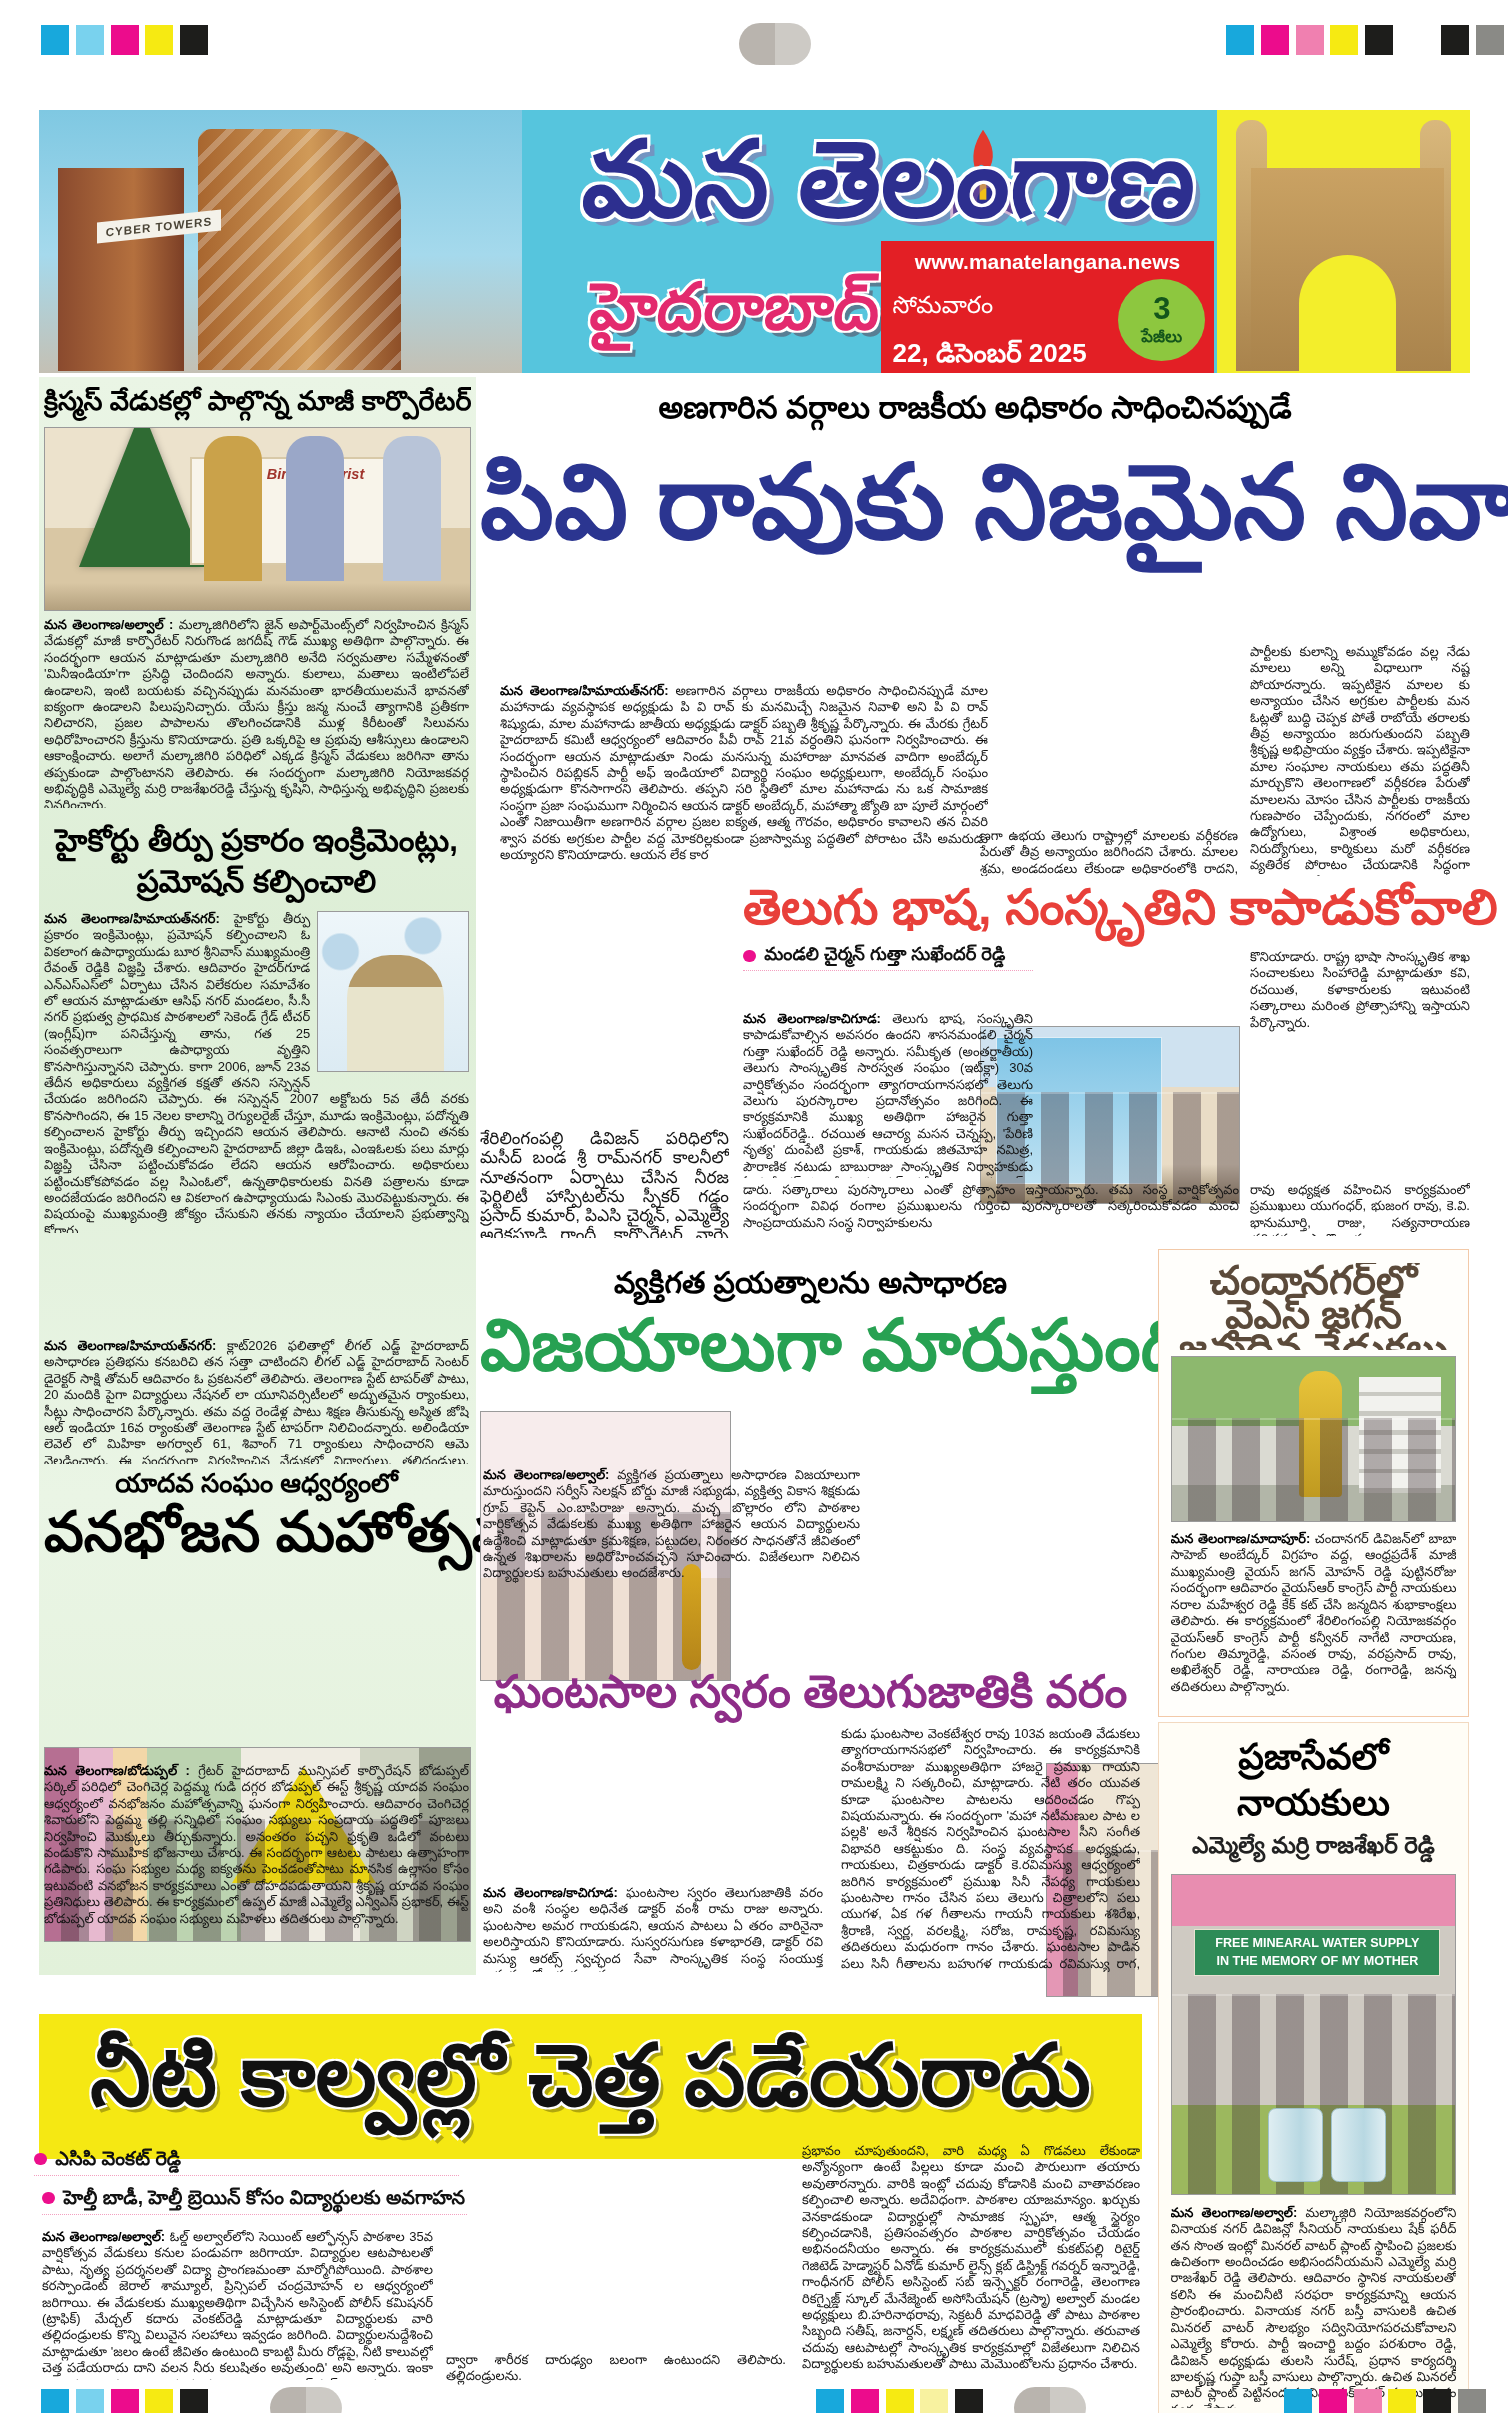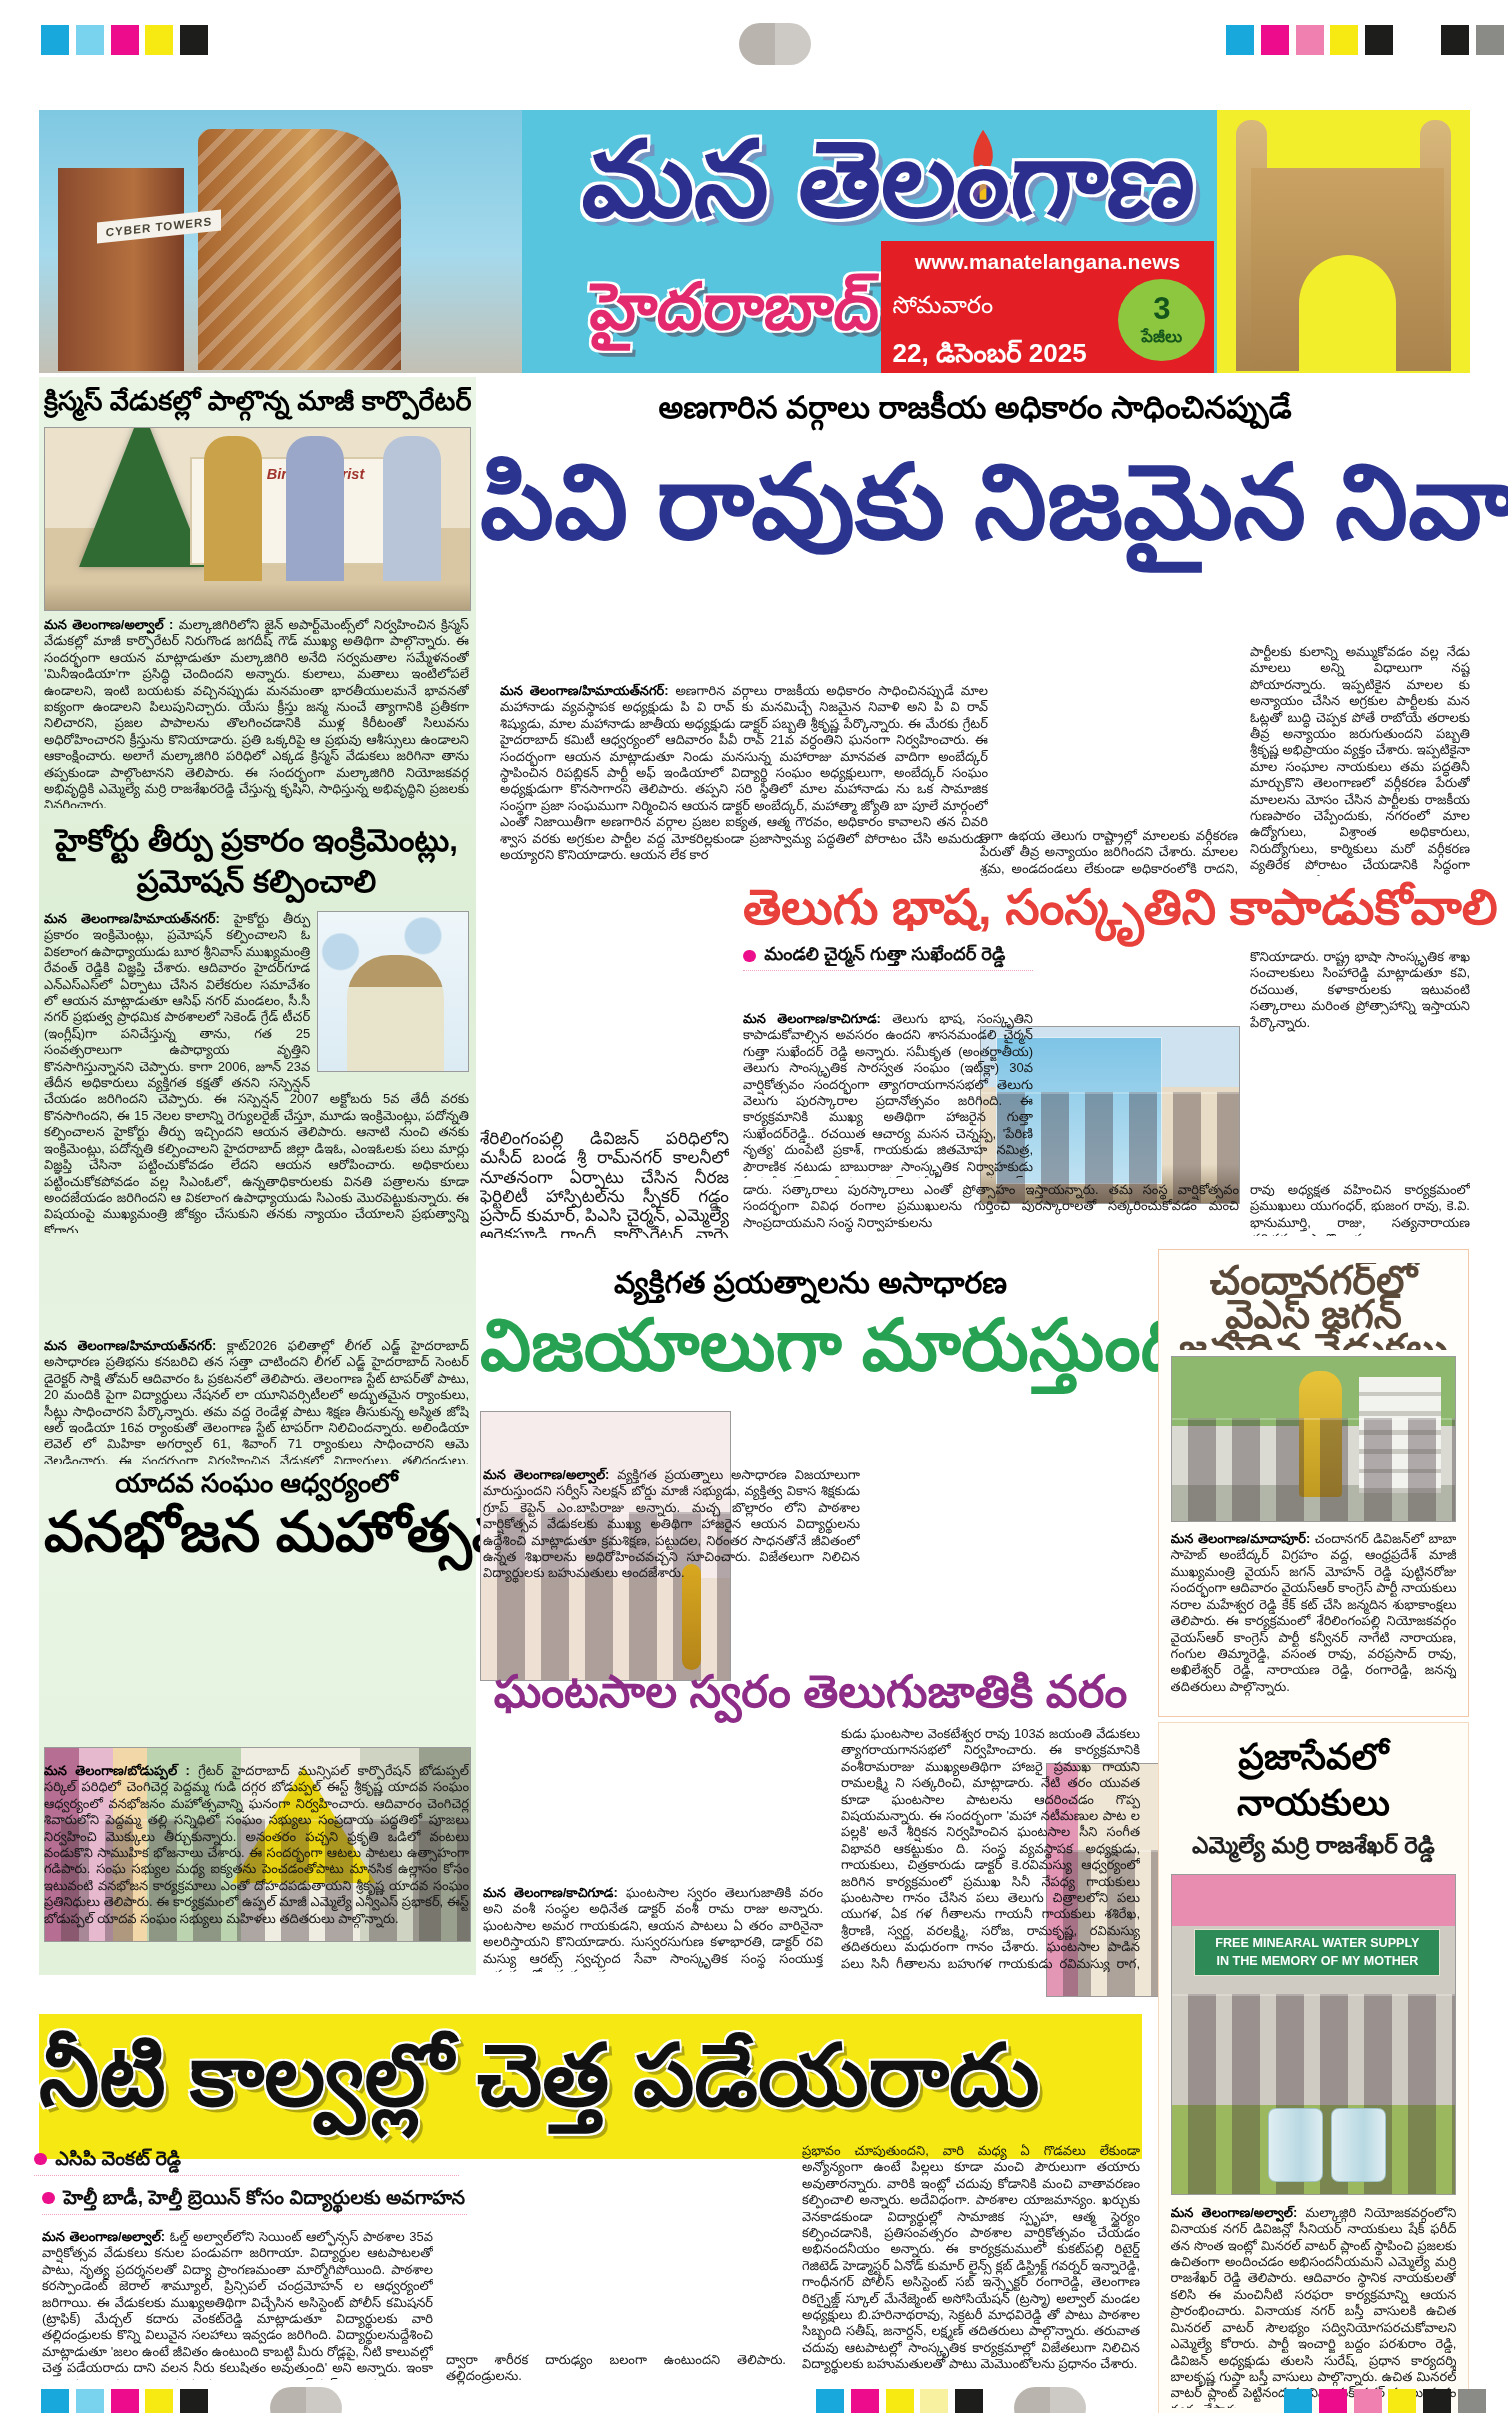--- a/index.html
+++ b/index.html
@@ -246,21 +246,21 @@
       <div class="crowd"></div>
       <div class="watercan" style="left:34%;"></div>
       <div class="watercan" style="left:56%;"></div>
     </div>
     <div class="body-text" style="margin:9.7px 11.6px 0;height:203px;">
       <b>మన తెలంగాణ/అల్వాల్:</b>
       <span>మల్కాజ్గిరి నియోజకవర్గంలోని వినాయక నగర్ డివిజన్లో సీనియర్ నాయకులు షేక్ ఫరీద్ తన సొంత ఇంట్లో మినరల్ వాటర్ ప్లాంట్ స్థాపించి ప్రజలకు ఉచితంగా అందించడం అభిసందనీయమని ఎమ్మెల్యే మర్రి రాజశేఖర్ రెడ్డి తెలిపారు. ఆదివారం స్థానిక నాయకులతో కలిసి ఈ మంచినీటి సరఫరా కార్యక్రమాన్ని ఆయన ప్రారంభించారు. వినాయక నగర్ బస్తీ వాసులకి ఉచిత మినరల్ వాటర్ సౌలభ్యం సద్వినియోగపరచుకోవాలని ఎమ్మెల్యే కోరారు. పార్టీ ఇంచార్జి బద్దం పరశురాం రెడ్డి, డివిజన్ అధ్యక్షుడు తులసి సురేష్, ప్రధాన కార్యదర్శి బాలకృష్ణ గుప్తా బస్తీ వాసులు పాల్గొన్నారు. ఉచిత మినరల్ వాటర్ ప్లాంట్ పెట్టినందుకు వినాయక్ నగర్ ప్రజలు హర్షం వ్యక్తం చేసారు.</span>
     </div>
   </div>
 
-  <div class="abs" style="left:39px;top:2014px;width:1103px;height:145px;background:#f5e813;display:flex;align-items:center;">
+  <div class="abs" style="left:39px;top:2014px;width:1103px;height:145px;background:#f5e813;display:flex;align-items:center;justify-content:center;">
     <div class="headline nowrap stroke-w" style="font-size:86px;color:#111;">నీటి కాల్వల్లో చెత్త పడేయరాదు</div>
   </div>
 
   <div class="abs bullet-row" style="left:34px;top:2147px;width:425px;">
     <div class="bullet-dot"></div>
     <div class="bullet-txt" style="font-size:19.3px;">ఎసిపి వెంకట్ రెడ్డి</div>
   </div>
   <div class="abs bullet-row" style="left:42px;top:2186px;width:425px;">
     <div class="bullet-dot"></div>
     <div class="bullet-txt" style="font-size:19.3px;">హెల్తీ బాడీ, హెల్తీ బ్రెయిన్ కోసం విద్యార్థులకు అవగాహన</div>

